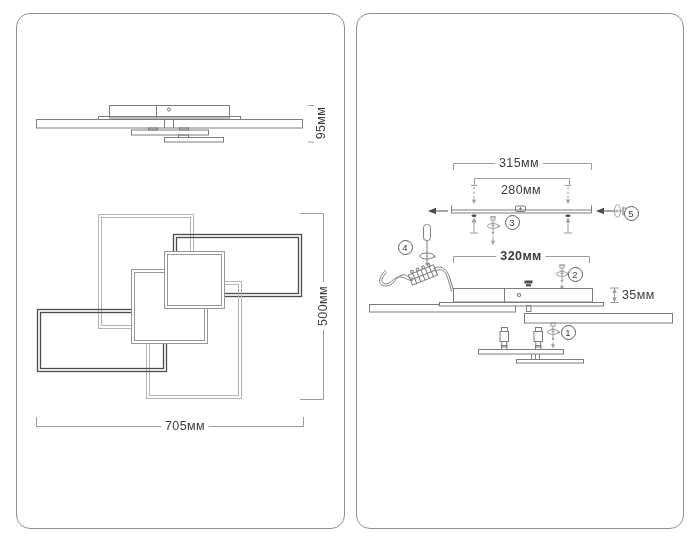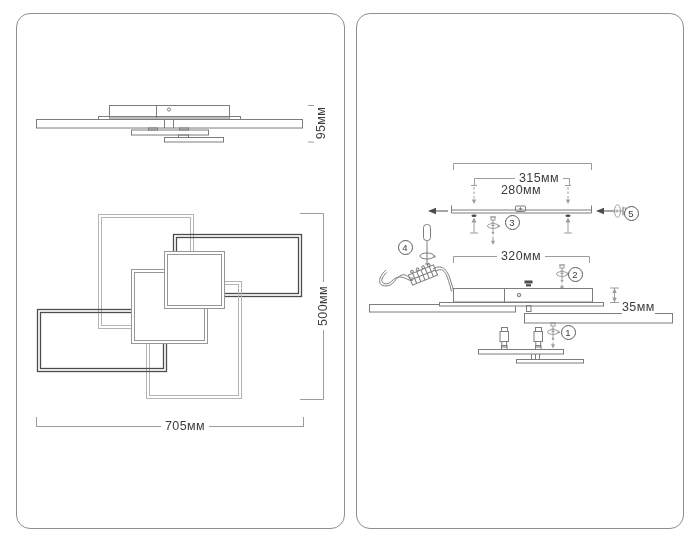--- a/index.html
+++ b/index.html
@@ -270,24 +270,24 @@
       </g>
 
       <g class="ln">
         <path d="M29,256 C21,263 20,272 29,272 C37,272 38,263 45,261 C50,259.5 51,265 56,264"></path>
         <path d="M29.5,258.5 C23.5,264.5 23,270 29.5,269.8 C35.5,269.5 36,261.5 45.5,263.3 C50,264.2 51,267 56,266.3"></path>
         <path d="M76,255 C86,249 91,257 94,268 C95.5,272.5 96,274.5 96.5,277"></path>
         <path d="M78,257.5 C86.5,252.5 89,258.5 92,268.5 C93.5,273 94,275.5 94.5,277.5"></path>
       </g>
     </svg>
 
-    <div class="dim-label" style="left:182px;top:149px;margin-top:15px;">315мм</div>
+    <div class="dim-label" style="left:162px;top:149px;">315мм</div>
     <div class="dim-label" style="left:164px;top:176px;">280мм</div>
-    <div class="dim-label" style="left:164px;top:242px;">320мм</div>
-    <div class="dim-label left-anchor" style="left:265px;top:281px;margin-top:12px;">35мм</div>
+    <div class="dim-label" style="left:164px;top:242px;font-weight:bold;">320мм</div>
+    <div class="dim-label left-anchor" style="left:265px;top:281px;">35мм</div>
 
     <div class="step-badge" style="left:203.5px;top:310.5px;">1</div>
     <div class="step-badge" style="left:210.5px;top:252.5px;">2</div>
     <div class="step-badge" style="left:147.5px;top:200.5px;">3</div>
     <div class="step-badge" style="left:40.5px;top:225.5px;">4</div>
     <div class="step-badge" style="left:266.5px;top:191.5px;">5</div>
   </section>
 </div>
 
 </body></html>

